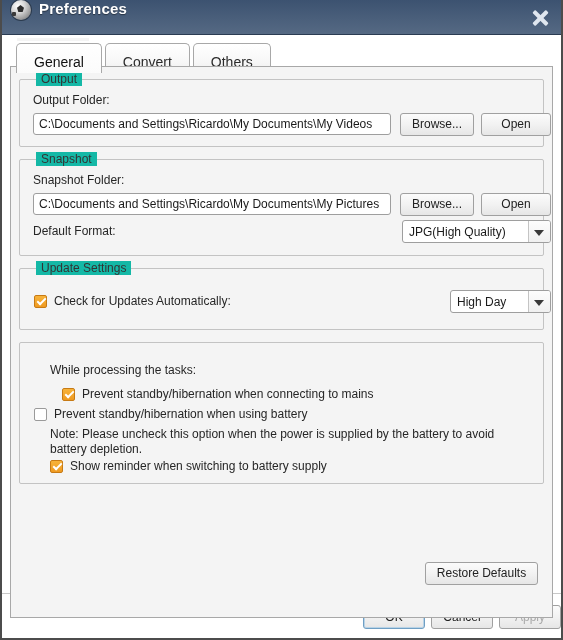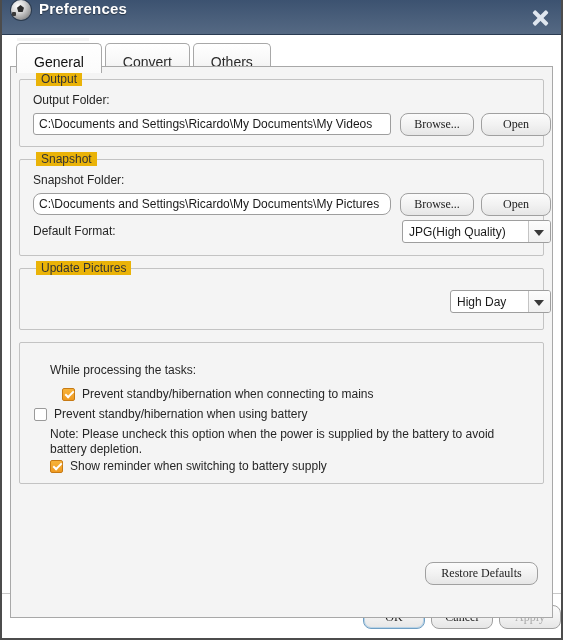--- a/index.html
+++ b/index.html
@@ -136,21 +136,21 @@
     left: 8px; right: 8px;
     border: 1px solid #c3c3c3;
     border-radius: 2px;
     background: #f4f4f4;
     box-sizing: border-box;
   }
   .group > .legend {
     position: absolute;
     top: -8px; left: 16px;
     padding: 0 5px;
-    background: #eab308;
+    background: #14b8a6;
     font-size: 12px;
     color: #333333;
     white-space: nowrap;
   }
   .field-label {
     position: absolute;
     font-size: 12px;
     color: #262626;
     white-space: nowrap;
   }
@@ -166,23 +166,23 @@
     color: #1a1a1a;
     padding: 8px 5px;
     line-height: 20px;
     outline: none;
   }
   .btn {
     position: absolute;
     height: 23px;
     box-sizing: border-box;
     border: 1px solid #a0a0a0;
-    border-radius: 8px;
+    border-radius: 3px;
     background: linear-gradient(to bottom, #fbfbfb 0%, #f2f2f2 50%, #e6e6e6 100%);
-    font-family: Liberation Serif, serif;
+    font-family: Liberation Sans, sans-serif;
     font-size: 12px;
     color: #222222;
     text-align: center;
     line-height: 21px;
     cursor: pointer;
     white-space: nowrap;
   }
   .btn.disabled { color: #a9a9a9; }
   .btn.default {
     border: 1px solid #6f9fc4;
@@ -303,32 +303,36 @@
       <div class="legend">Output</div>
       <div class="field-label" style="left:13px; top:13px;">Output Folder:</div>
       <input class="textinput" style="left: 13px; top: 33px; width: 358px;" value="C:\Documents and Settings\Ricardo\My Documents\My Videos">
       <div class="btn" style="left:380px; top:33px; width:74px;">Browse...</div>
       <div class="btn" style="left:461px; top:33px; width:70px;">Open</div>
     </div>
 
     <div class="group" style="top:92px; height:97px;">
       <div class="legend">Snapshot</div>
       <div class="field-label" style="left:13px; top:13px;">Snapshot Folder:</div>
-      <input class="textinput" style="left: 13px; top: 33px; width: 358px; border-radius: 8px;" value="C:\Documents and Settings\Ricardo\My Documents\My Pictures">
+      <input class="textinput" style="left: 13px; top: 33px; width: 358px;" value="C:\Documents and Settings\Ricardo\My Documents\My Pictures">
       <div class="btn" style="left:380px; top:33px; width:74px;">Browse...</div>
       <div class="btn" style="left:461px; top:33px; width:70px;">Open</div>
       <div class="field-label" style="left:13px; top:64px;">Default Format:</div>
       <div class="combo" style="left:382px; top:60px; width:149px;">
         <div class="value">JPG(High Quality)</div>
         <div class="arrowbox"></div>
       </div>
     </div>
 
     <div class="group" style="top:201px; height:62px;">
-      <div class="legend">Update Pictures</div>
+      <div class="legend">Update Settings</div>
+      <div class="checkrow" style="left:14px; top:25px;">
+        <div class="cbox on"></div>
+        <span>Check for Updates Automatically:</span>
+      </div>
       <div class="combo" style="left:430px; top:21px; width:101px;">
         <div class="value">High Day</div>
         <div class="arrowbox"></div>
       </div>
     </div>
 
     <div class="group" style="top:275px; height:142px;">
       <div class="field-label" style="left:30px; top:20px;">While processing the tasks:</div>
       <div class="checkrow" style="left:14px; top:44px;margin-left:28px;">
         <div class="cbox on"></div>

